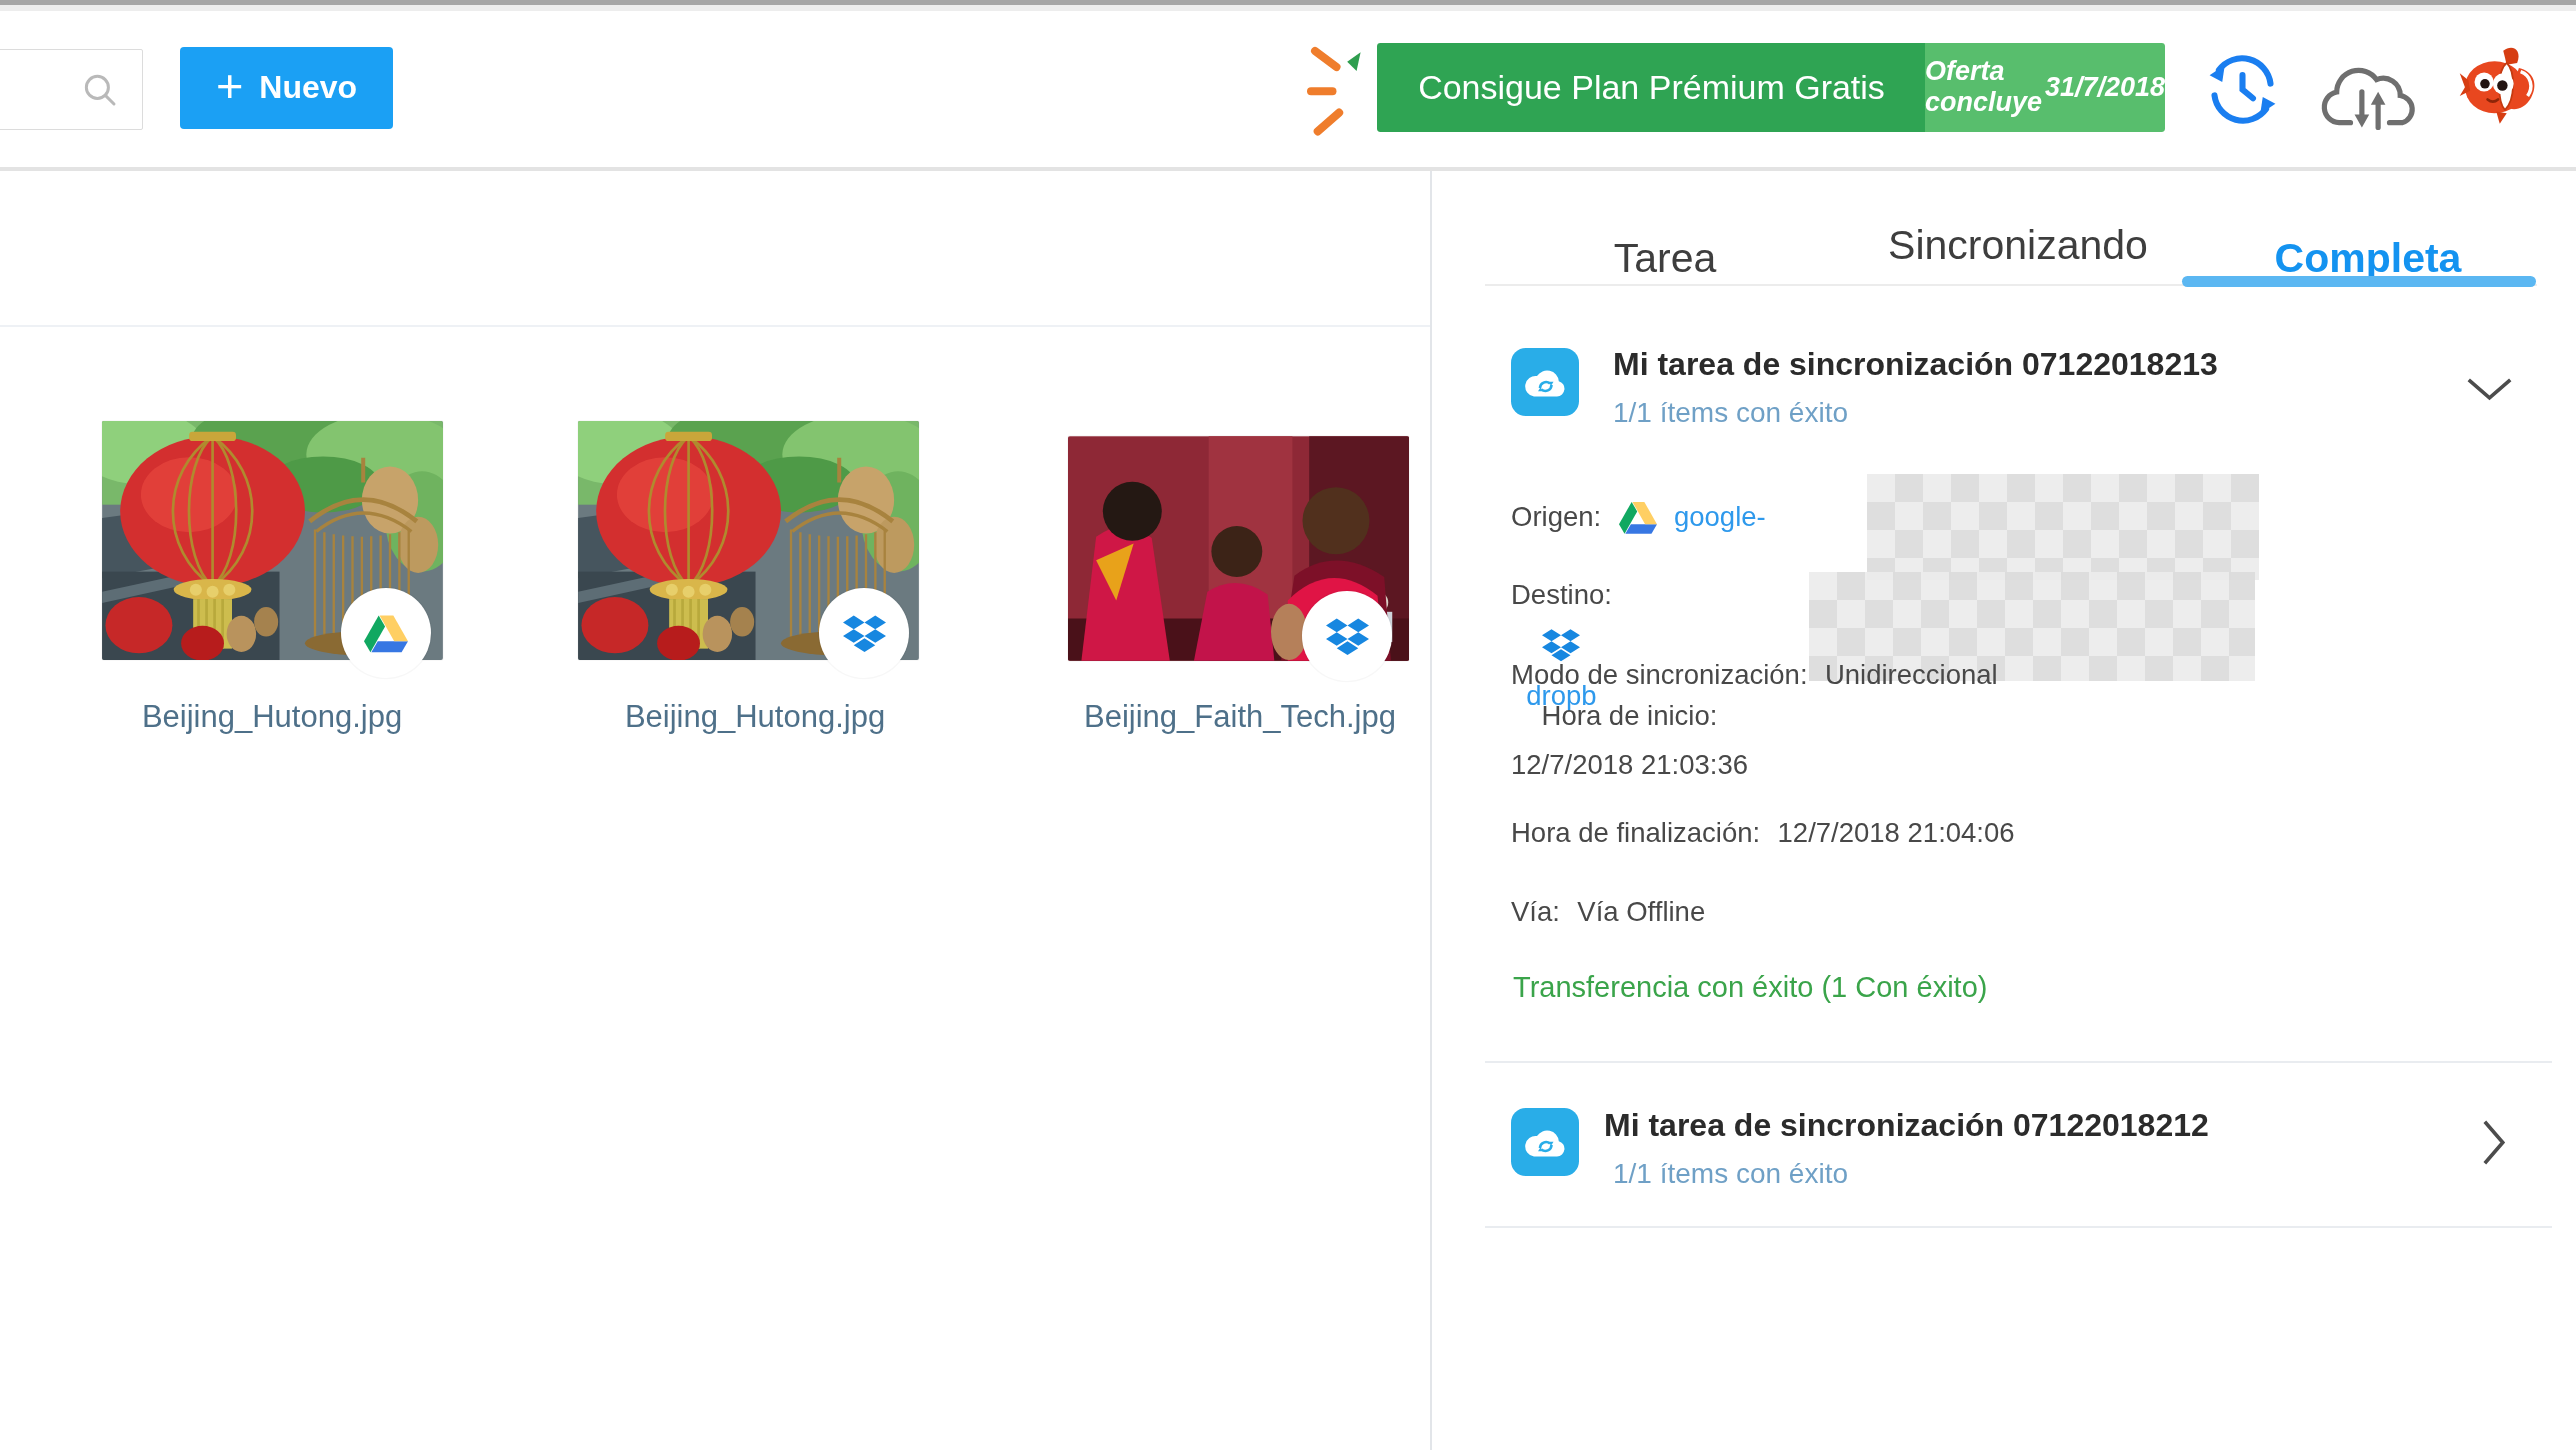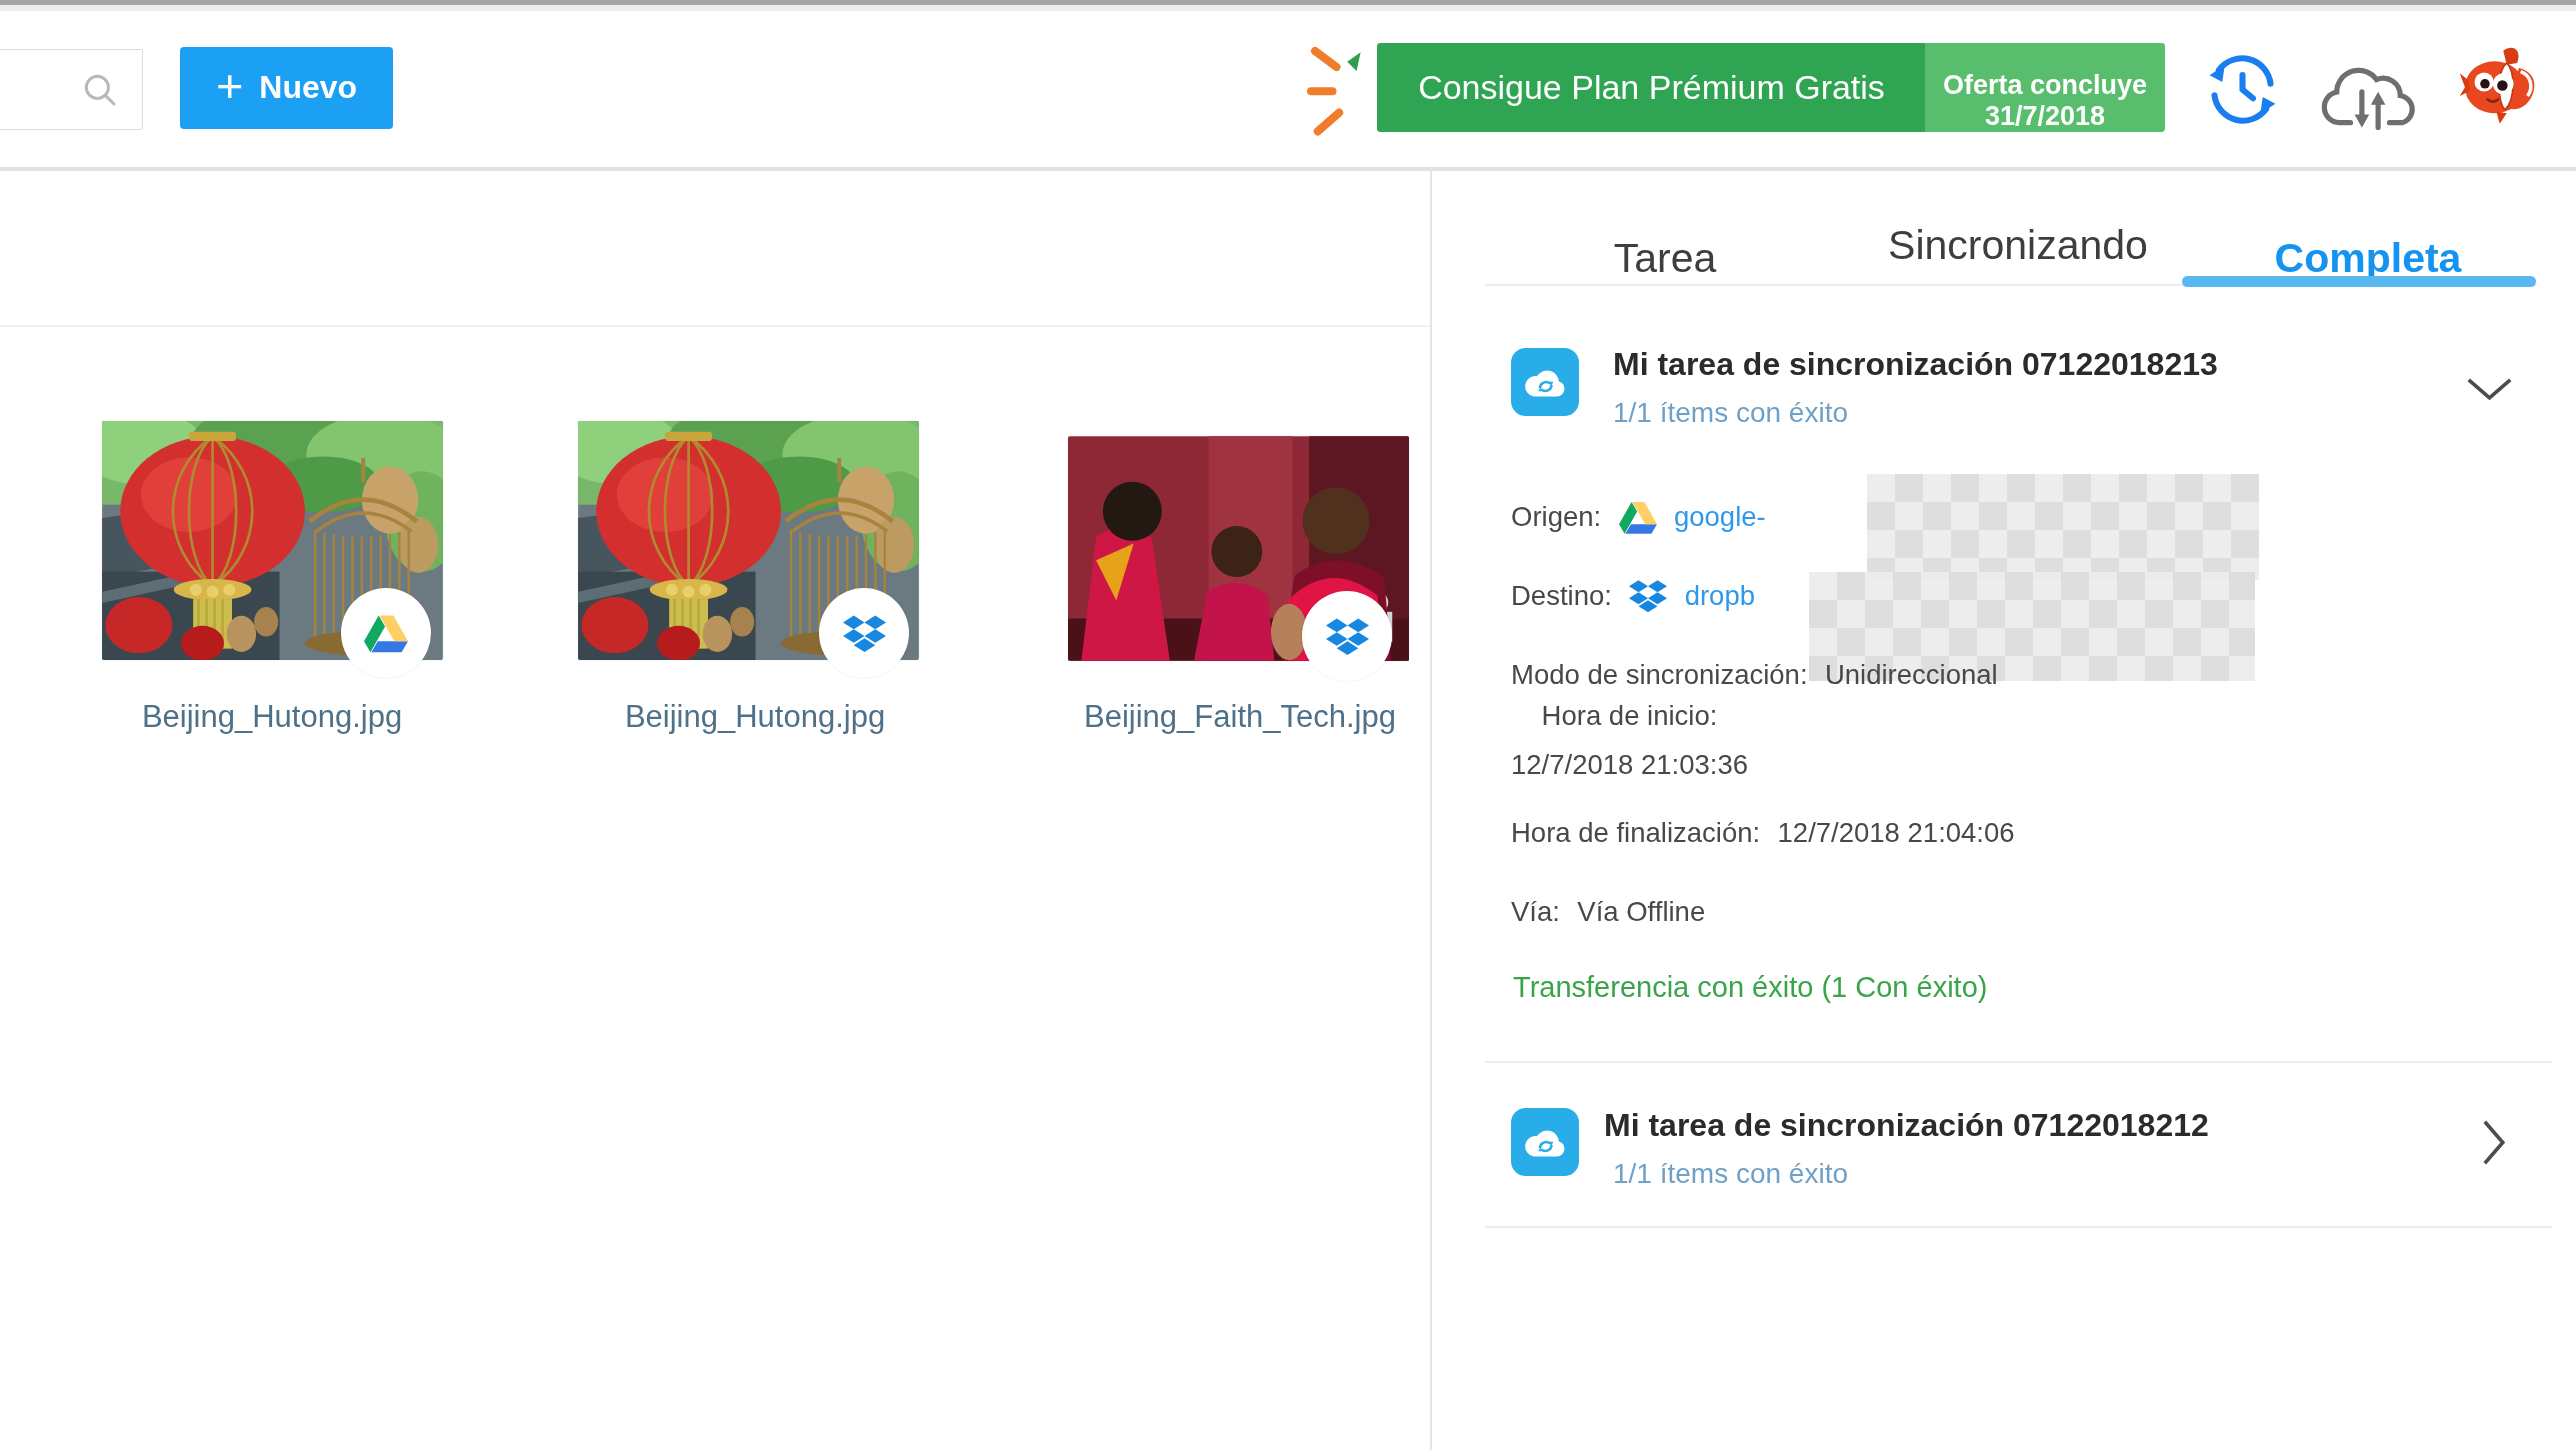--- a/index.html
+++ b/index.html
@@ -14,21 +14,21 @@
   .search-box{left:-27px;top:38px;width:168px;height:79px;background:#fff;border:1.3px solid #dcdcdc;border-radius:2px;cursor:text;}
   .search-box svg{position:absolute;right:21.5px;top:19px;}
   .btn-new{left:180px;top:36px;width:213px;height:82px;background:#1BA0F4;border-radius:4px;
            display:flex;align-items:center;justify-content:center;gap:16px;cursor:pointer;}
   .btn-new .plus{color:#fff;font-size:47px;font-weight:400;line-height:1;margin-top:-4px;}
   .btn-new .lbl{color:#fff;font-size:32px;font-weight:700;}
   .promo-main{left:1377px;top:32px;width:549px;height:89px;background:#2FA453;border-radius:3.4px 0 0 3.4px;
               display:flex;align-items:center;justify-content:center;cursor:pointer;}
   .promo-main span{color:#fff;font-size:34px;font-weight:500;}
   .promo-deadline{left:1925px;top:32px;width:240px;height:89px;background:#58BE6D;border-radius:0 3.4px 3.4px 0;
-              display:flex;flex-direction:column;align-items:center;justify-content:flex-end;cursor:pointer;}
+              display:flex;flex-direction:row;align-items:center;justify-content:center;cursor:pointer;font-style:italic;}
   .promo-deadline span{color:#fff;font-size:27px;font-weight:700;line-height:1.15;}
   
   .toolbar-divider{left:0;top:325px;width:1430px;height:2px;background:#eef1f5;}
   .v-divider{left:1430px;top:171px;width:2px;height:1279px;background:#e2e5e9;}
   
   .thumb{border-radius:2px;overflow:hidden;cursor:pointer;box-shadow:0 0 0 0.7px rgba(0,0,0,0.04);}
   .badge{width:90px;height:90px;border-radius:50%;background:#fff;display:flex;align-items:center;justify-content:center;
          box-shadow:0 0 0 1.3px rgba(0,0,0,0.03);}
   .fname{font-size:31px;color:#4E7089;white-space:nowrap;transform:translateX(-50%);}
   
@@ -310,21 +310,21 @@
     <span>Origen:</span>
     <svg width="38" height="34" viewBox="0 0 24 21">
       <path fill="#3777e3" d="M4 21l3.5-6h16.5l-3.5 6z"></path>
       <path fill="#ffcf63" d="M16.5 15H24L16 1H8.5z"></path>
       <path fill="#11a861" d="M0 15l3.5 6 8-14L8 1z"></path>
     </svg>
     <span class="link">google-</span>
   </div>
   <div class="abs mosaic" style="left:1867px;top:474px;width:392px;height:106px;"></div>
 
-  <div class="abs row" style="left:1511px;top:579px;">
+  <div class="abs row" style="left:1511px;top:579px;flex-direction:column;">
     <span>Destino:</span>
     <svg width="38" height="34" viewBox="0 0 24 21">
       <path fill="#1787E0" d="M6 .5 0 4.3l6 3.8 6-3.8zM18 .5l-6 3.8 6 3.8 6-3.8zM0 11.9l6 3.8 6-3.8-6-3.8zM12 11.9l6 3.8 6-3.8-6-3.8zM6 17l6 3.8L18 17l-6-3.8z"></path>
     </svg>
     <span class="link">dropb</span>
   </div>
   <div class="abs mosaic" style="left:1809px;top:572px;width:446px;height:109px;"></div>
 
   <div class="abs row" style="left:1511px;top:659px;">
     <span>Modo de sincronización:</span>

